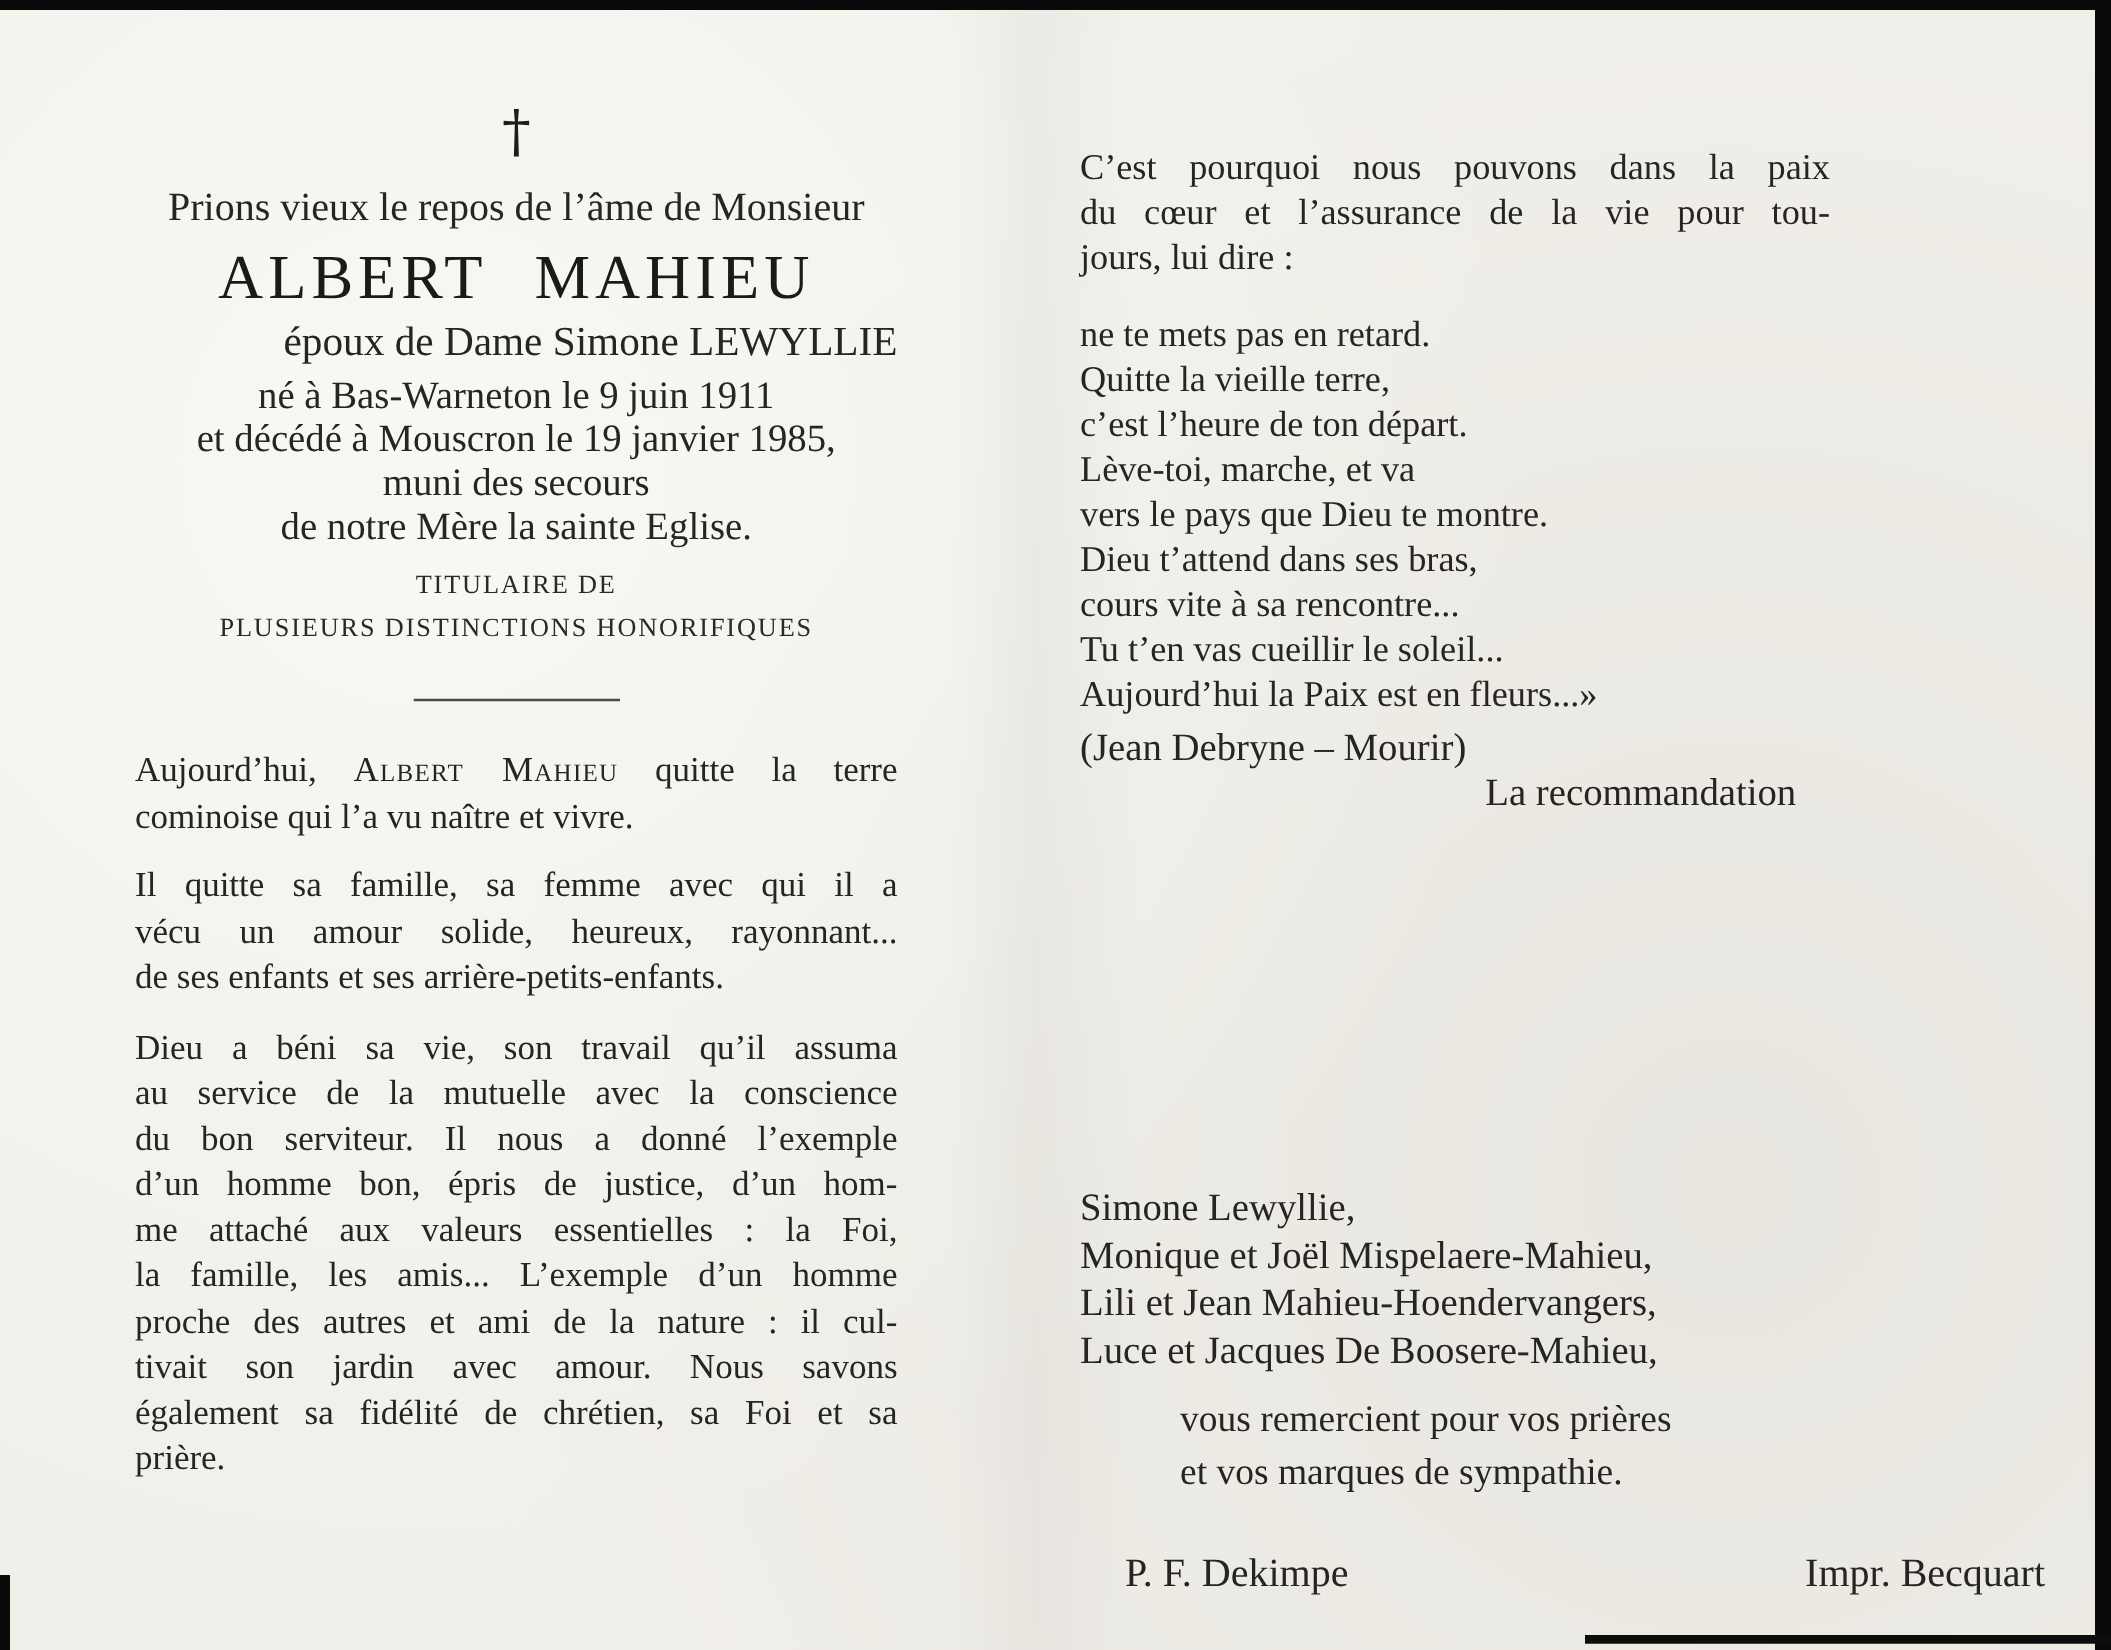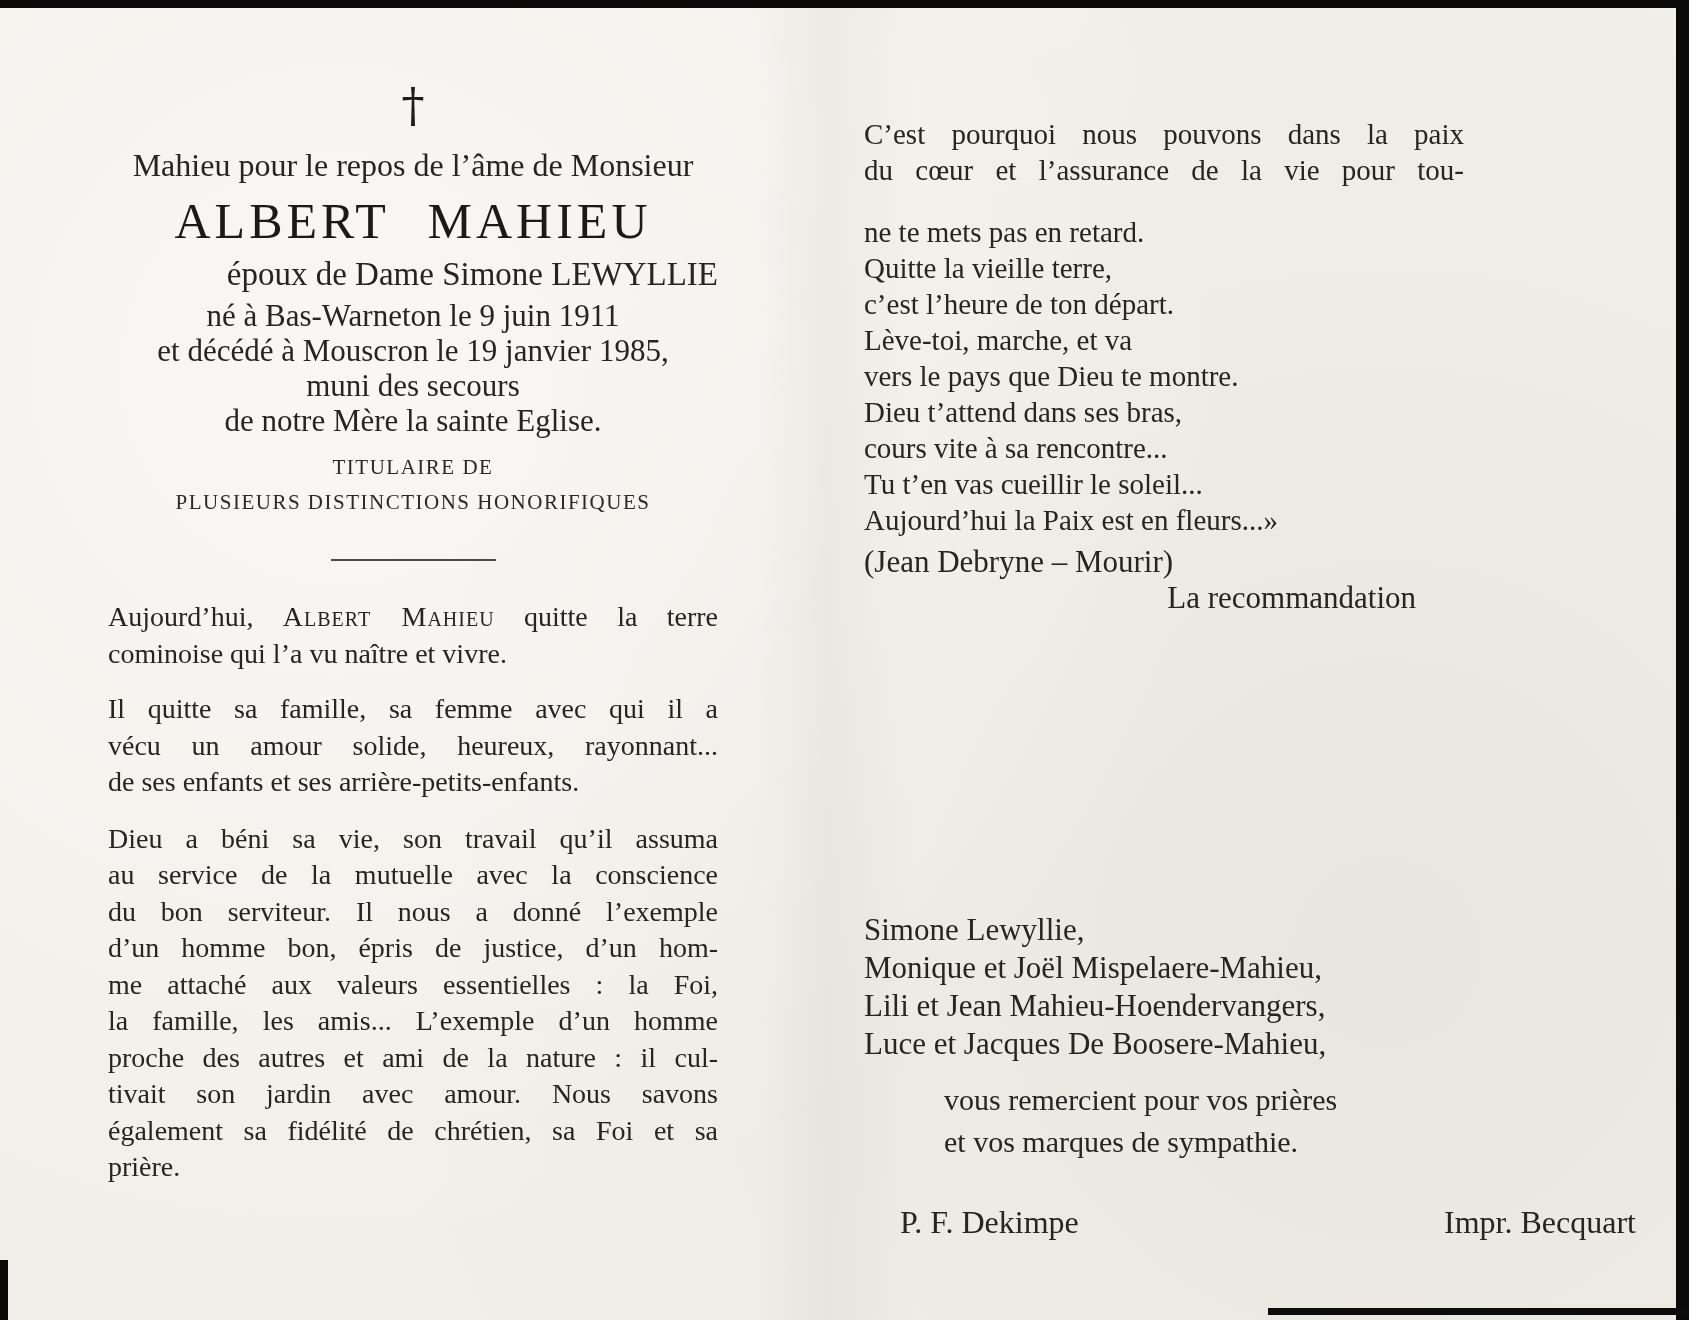--- a/index.html
+++ b/index.html
@@ -32,40 +32,40 @@
   .p2 { margin-top:19px; }
   .p3 { margin-top:20px; }
   .line { white-space:nowrap; }
   .line.jl { white-space:normal; text-align:justify; text-align-last:justify; }
   .sc { font-variant:small-caps; letter-spacing:1px; }
 
   
   .col-right { position:absolute; left:864px; top:116px; width:600px; font-size:29px; line-height:36px; }
   .poem { margin-top:26px; }
   .attr1 { margin-top:6px; text-align:left; font-size:31px; }
-  .attr2 { text-align:right; font-size:31px; margin-right:48px; }
+  .attr2 { text-align:right; font-size:31px; margin-right:27px; }
   .family { margin-top:295px; font-size:31px; line-height:38px; }
   .thanks { margin-top:16px; margin-left:80px; font-size:30px; line-height:42px; }
   .credits { margin-top:40px; width:772px; display:flex; justify-content:space-between; font-size:32px; line-height:38px; }
   .credits .lft { margin-left:36px; }
 
   
   .scan-top    { position:absolute; left:0; top:0; width:100%; height:8px; background:#0a0a0a; }
   .scan-right  { position:absolute; right:0; top:0; width:13px; height:100%; background:#0a0a0a; }
   .scan-bl     { position:absolute; left:0; top:1260px; width:8px; height:60px; background:#0a0a0a; }
   .scan-bottom { position:absolute; left:1268px; top:1308px; width:421px; height:7px; background:#0c0c0c; }
 </style>
 </head>
 <body>
 
 <div class="page">
 
   <div class="col-left">
     <div class="cross">†</div>
-    <div class="intro">Mahieu pour le repos de l’âme de Monsieur</div>
+    <div class="intro">Prions vieux le repos de l’âme de Monsieur</div>
     <div class="dname">ALBERT MAHIEU</div>
     <div class="spouse">époux de Dame Simone LEWYLLIE</div>
 
     <div class="vitals">
       <div>né à Bas-Warneton le 9 juin 1911</div>
       <div>et décédé à Mouscron le 19 janvier 1985,</div>
       <div>muni des secours</div>
       <div>de notre Mère la sainte Eglise.</div>
     </div>
 
@@ -100,20 +100,21 @@
       <div class="line jl">tivait son jardin avec amour. Nous savons</div>
       <div class="line jl">également sa fidélité de chrétien, sa Foi et sa</div>
       <div class="line">prière.</div>
     </div>
   </div>
 
   <div class="col-right">
     <div class="para">
       <div class="line jl">C’est pourquoi nous pouvons dans la paix</div>
       <div class="line jl">du cœur et l’assurance de la vie pour tou-</div>
+      <div class="line">jours, lui dire :</div>
     </div>
 
     <div class="poem">
       <div class="line">ne te mets pas en retard.</div>
       <div class="line">Quitte la vieille terre,</div>
       <div class="line">c’est l’heure de ton départ.</div>
       <div class="line">Lève-toi, marche, et va</div>
       <div class="line">vers le pays que Dieu te montre.</div>
       <div class="line">Dieu t’attend dans ses bras,</div>
       <div class="line">cours vite à sa rencontre...</div>

